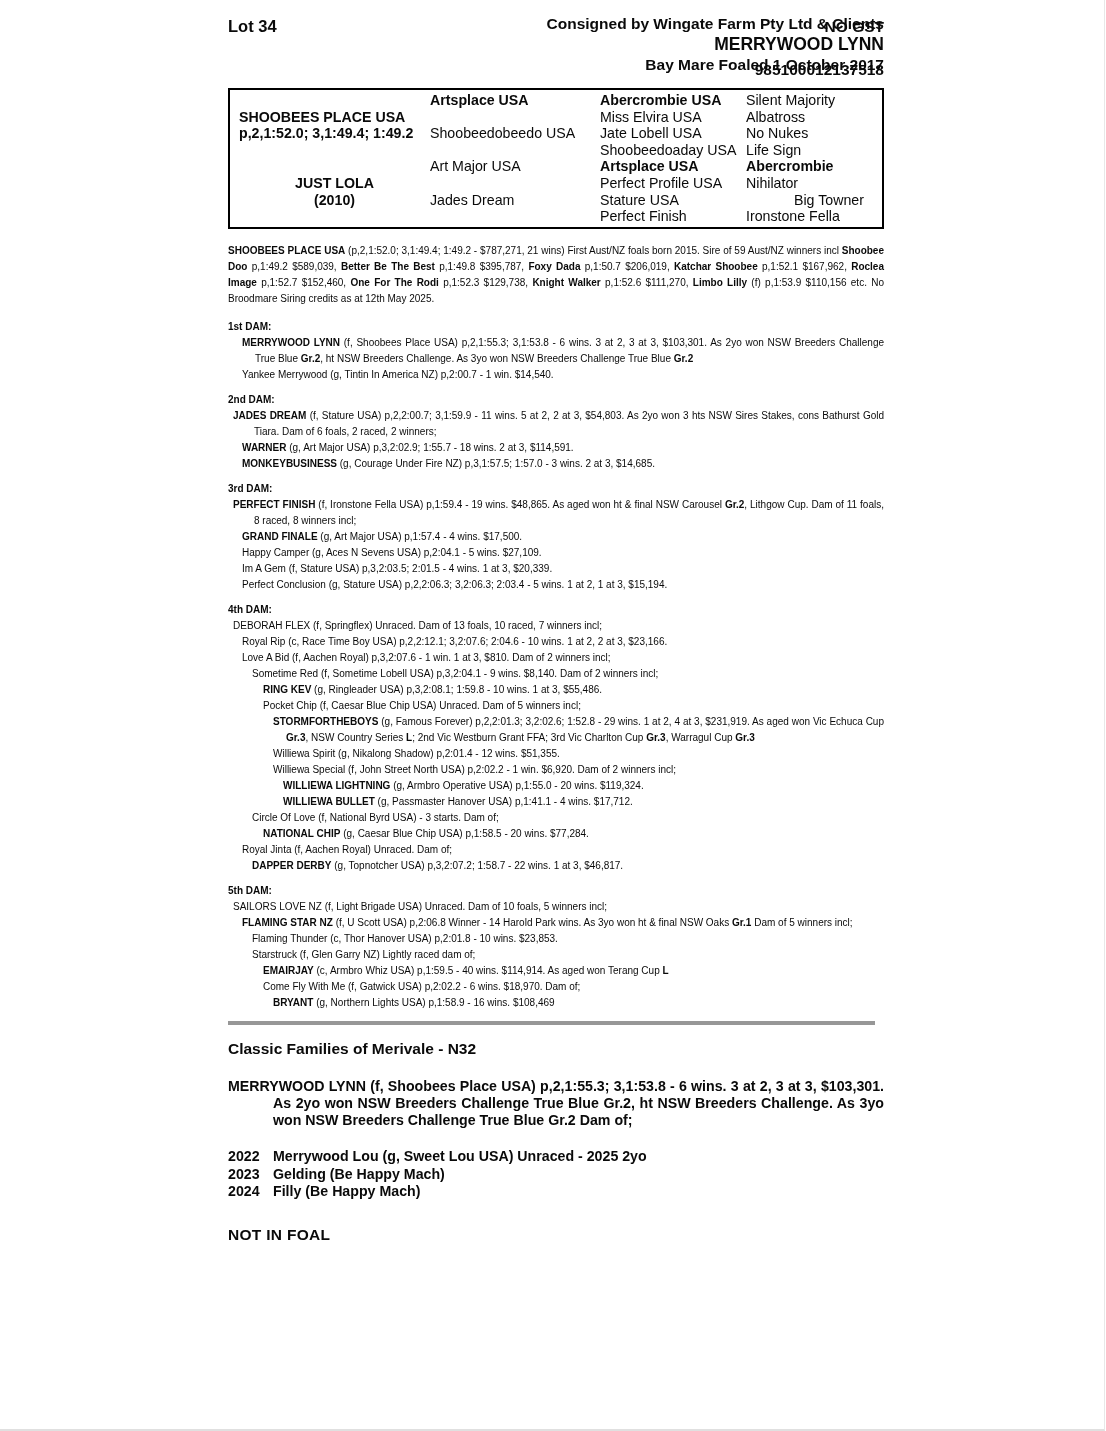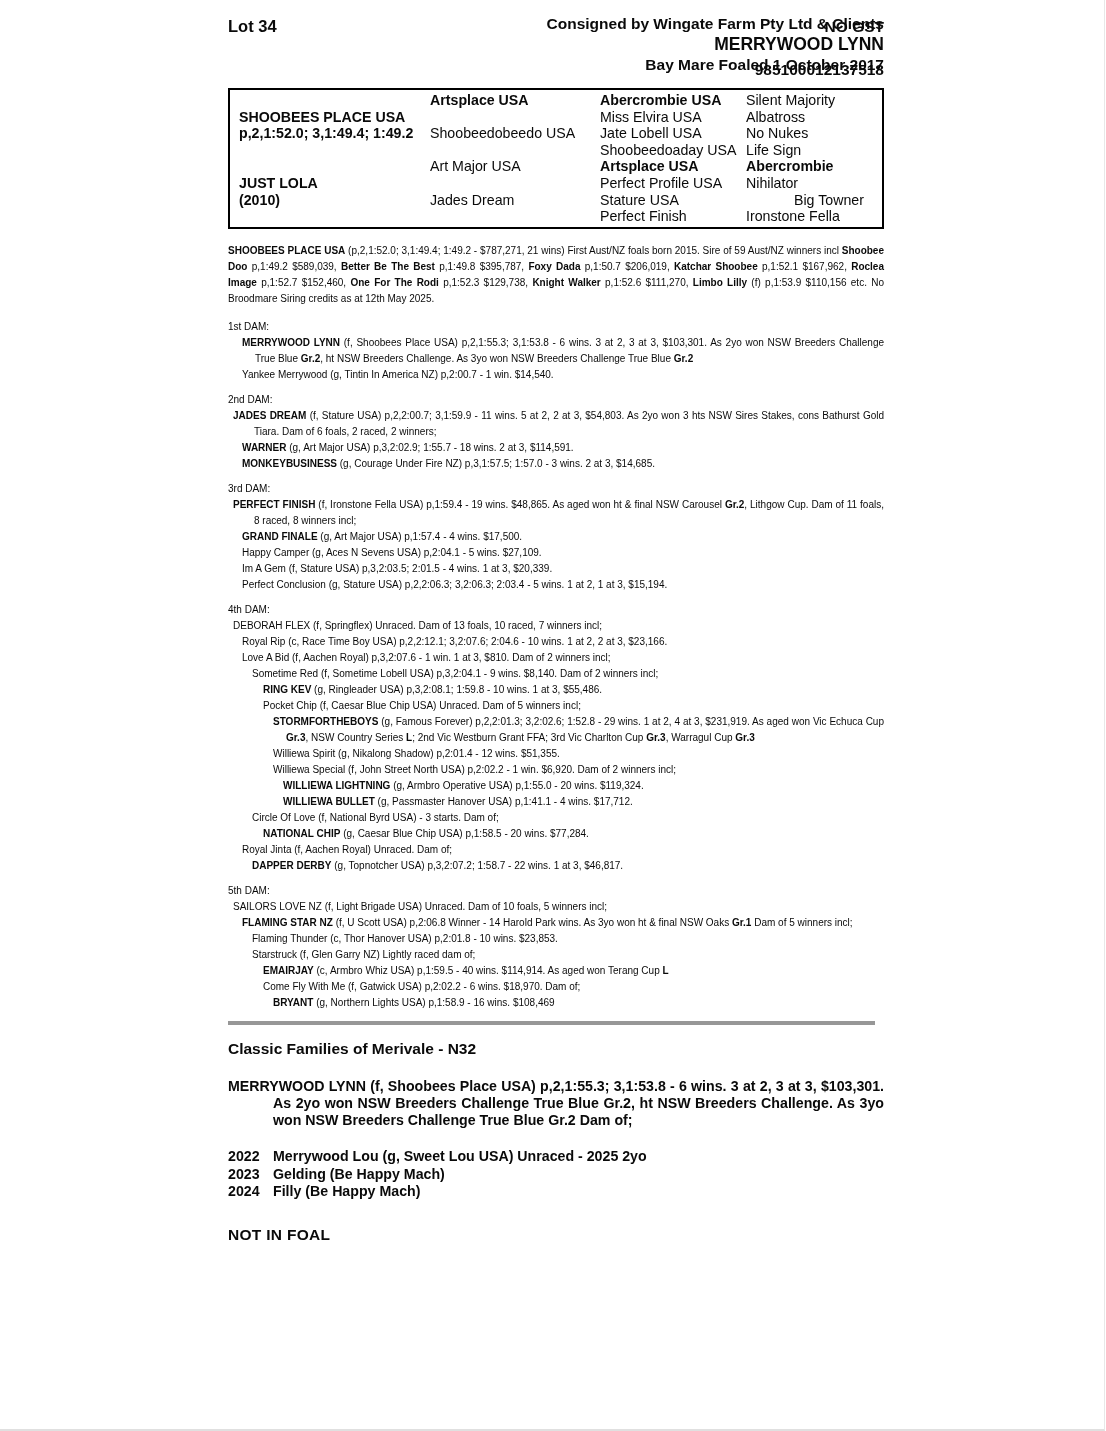--- a/index.html
+++ b/index.html
@@ -21,26 +21,26 @@
   .hdr-chip{position:absolute;right:0;bottom:1px;}
 
   
   .ped-table{margin-top:8px;border:2px solid #000;padding:2px 0 2px 0;
              display:grid;grid-template-columns:200px 170px 146px 1fr;
              grid-template-rows:repeat(8,16.6px);font-size:14.2px;}
   .ped-cell{line-height:16.6px;white-space:nowrap;overflow:hidden;}
   .ped-col1{grid-column:1;display:flex;flex-direction:column;justify-content:center;padding-left:9px;
             line-height:16.6px;}
   .ped-sire{grid-row:1 / span 4;}
-  .ped-dam{grid-row:5 / span 4;}
+  .ped-dam{grid-row:5 / span 4;text-align:center;}
 
   
   .bodytext{font-size:10px;line-height:16px;}
   .sire-para{margin-top:14px;text-align:justify;}
-  .dam-head{margin-top:9px;font-weight:normal;}
+  .dam-head{margin-top:9px;font-weight:bold;}
   #dam-sections .dam-head:first-child{margin-top:12px;}
   .entry{text-align:justify;}
   .entry.l1{padding-left:26px;text-indent:-21px;}
   .entry.l2{padding-left:27px;text-indent:-13px;}
   .entry.l3{padding-left:37px;text-indent:-13px;}
   .entry.l4{padding-left:48px;text-indent:-13px;}
   .entry.l5{padding-left:58px;text-indent:-13px;}
   .entry.l6{padding-left:68px;text-indent:-13px;}
 
   

